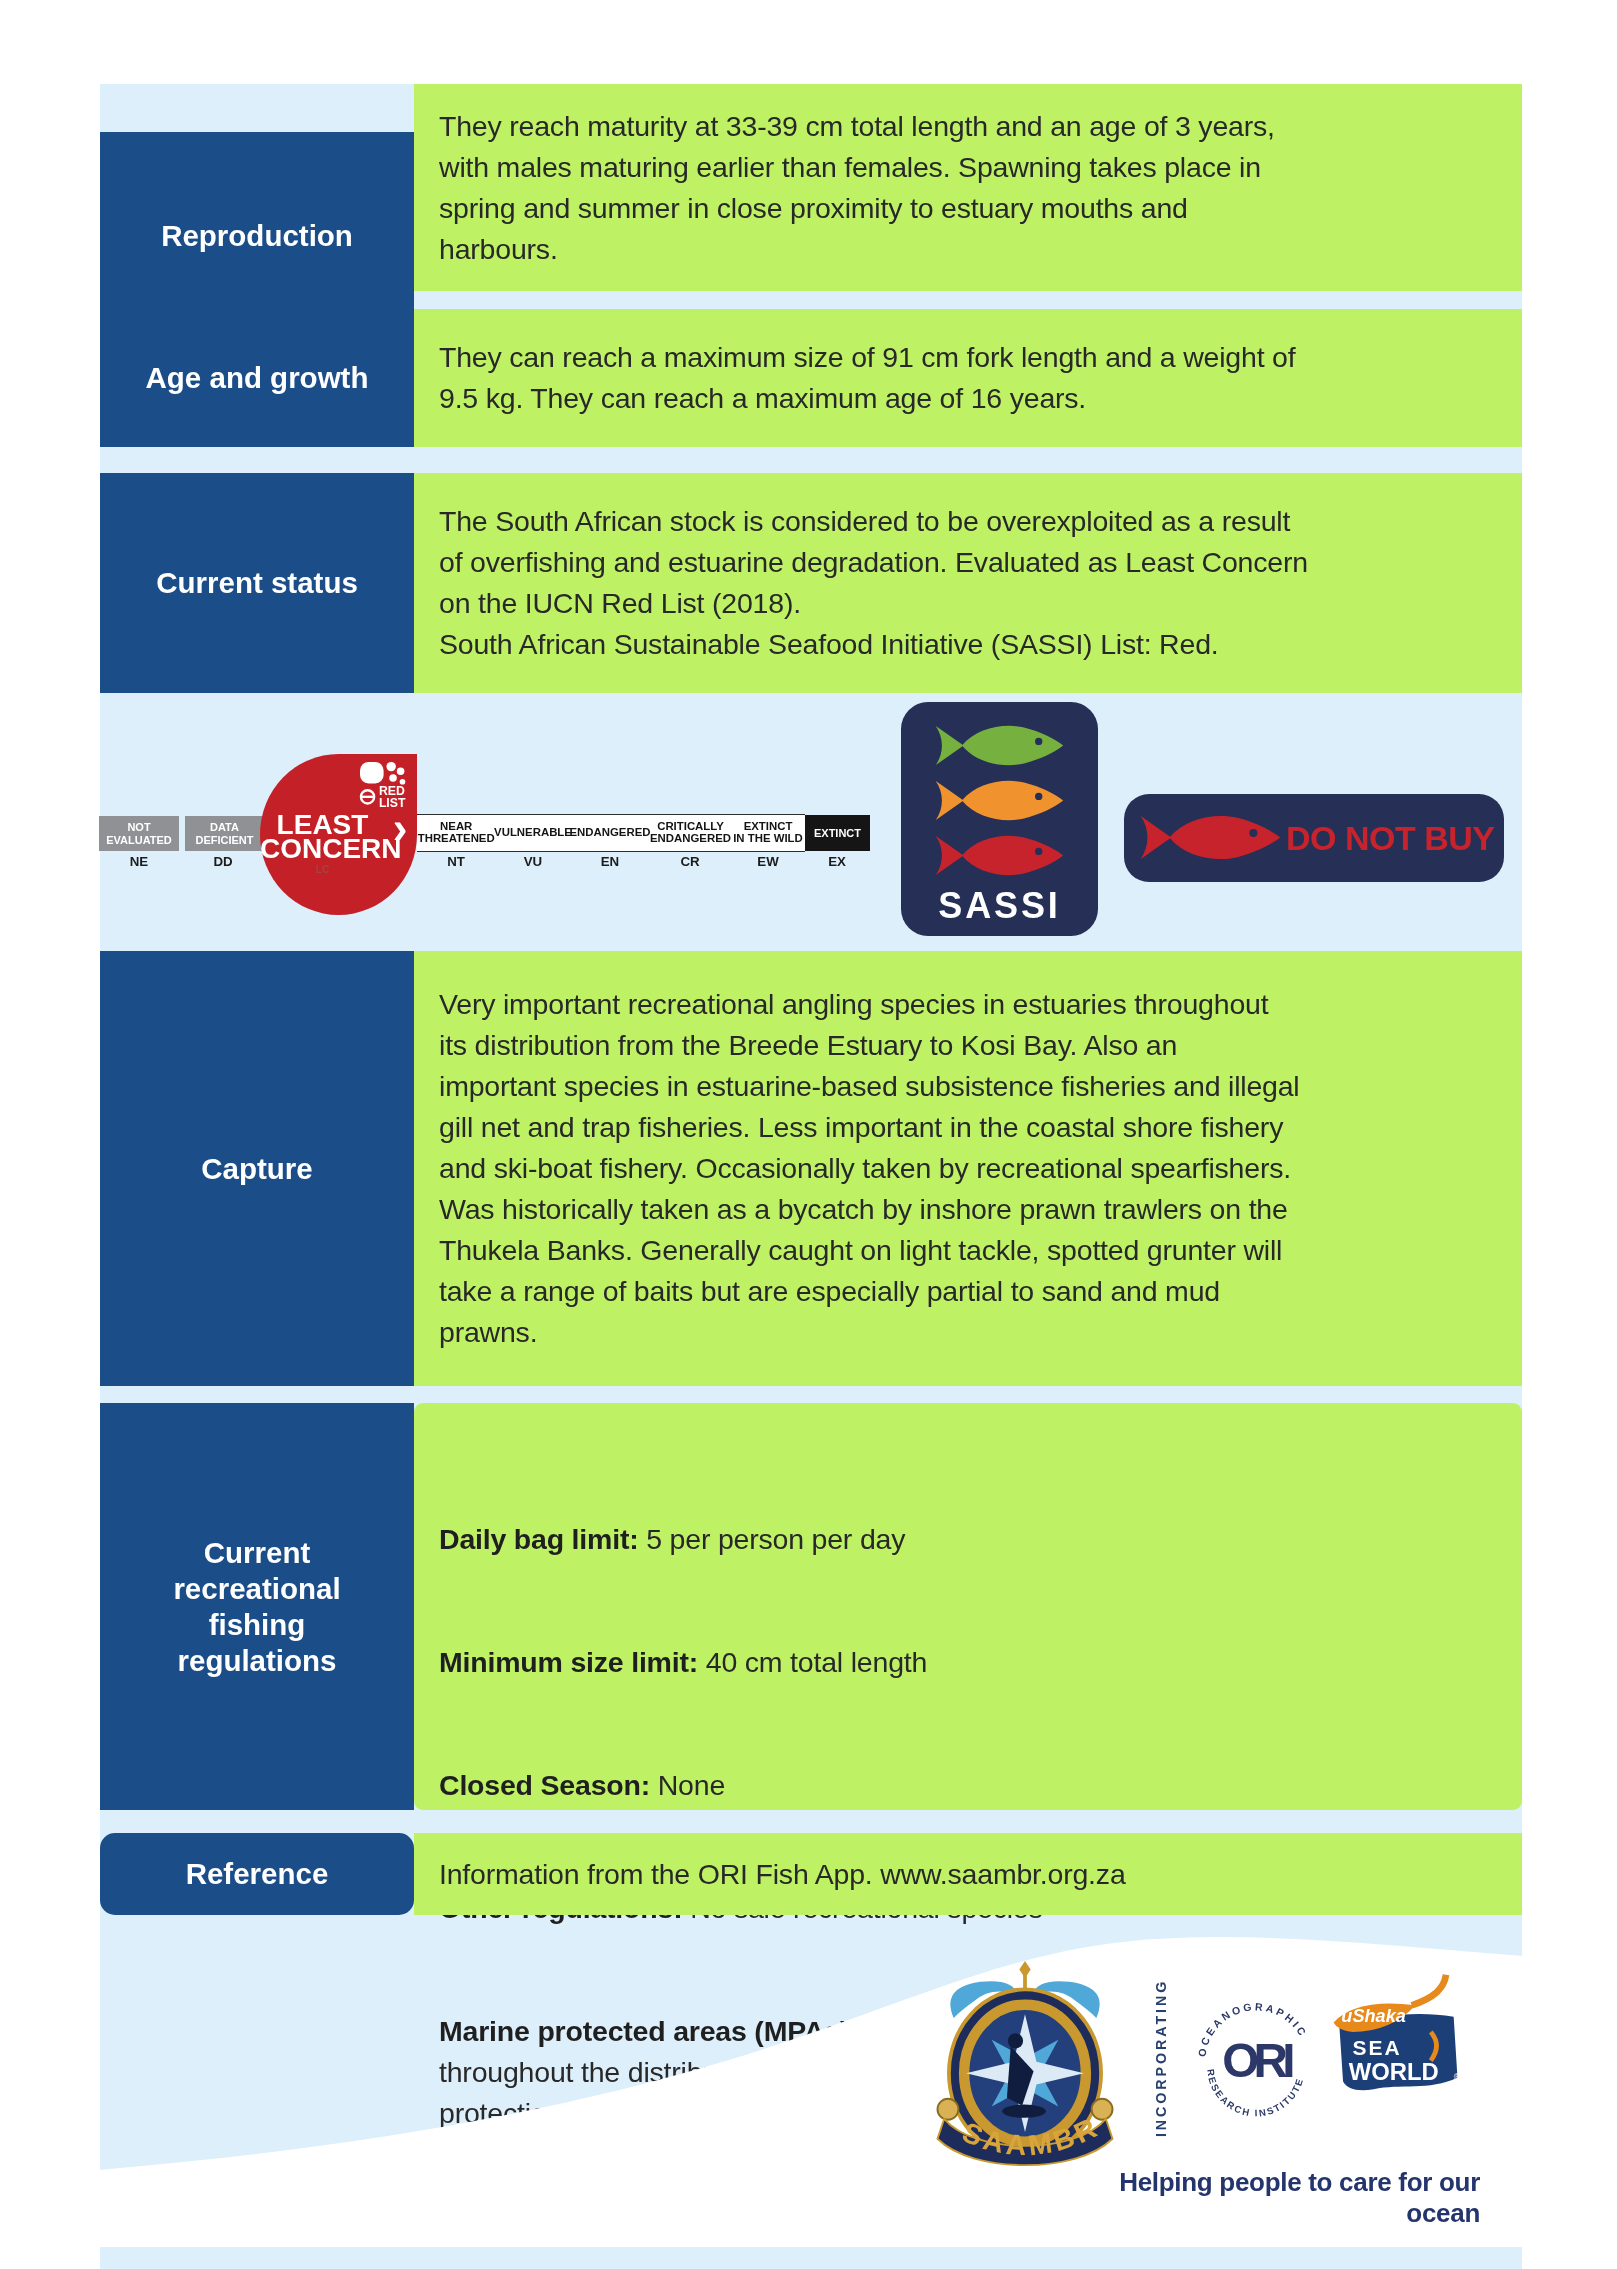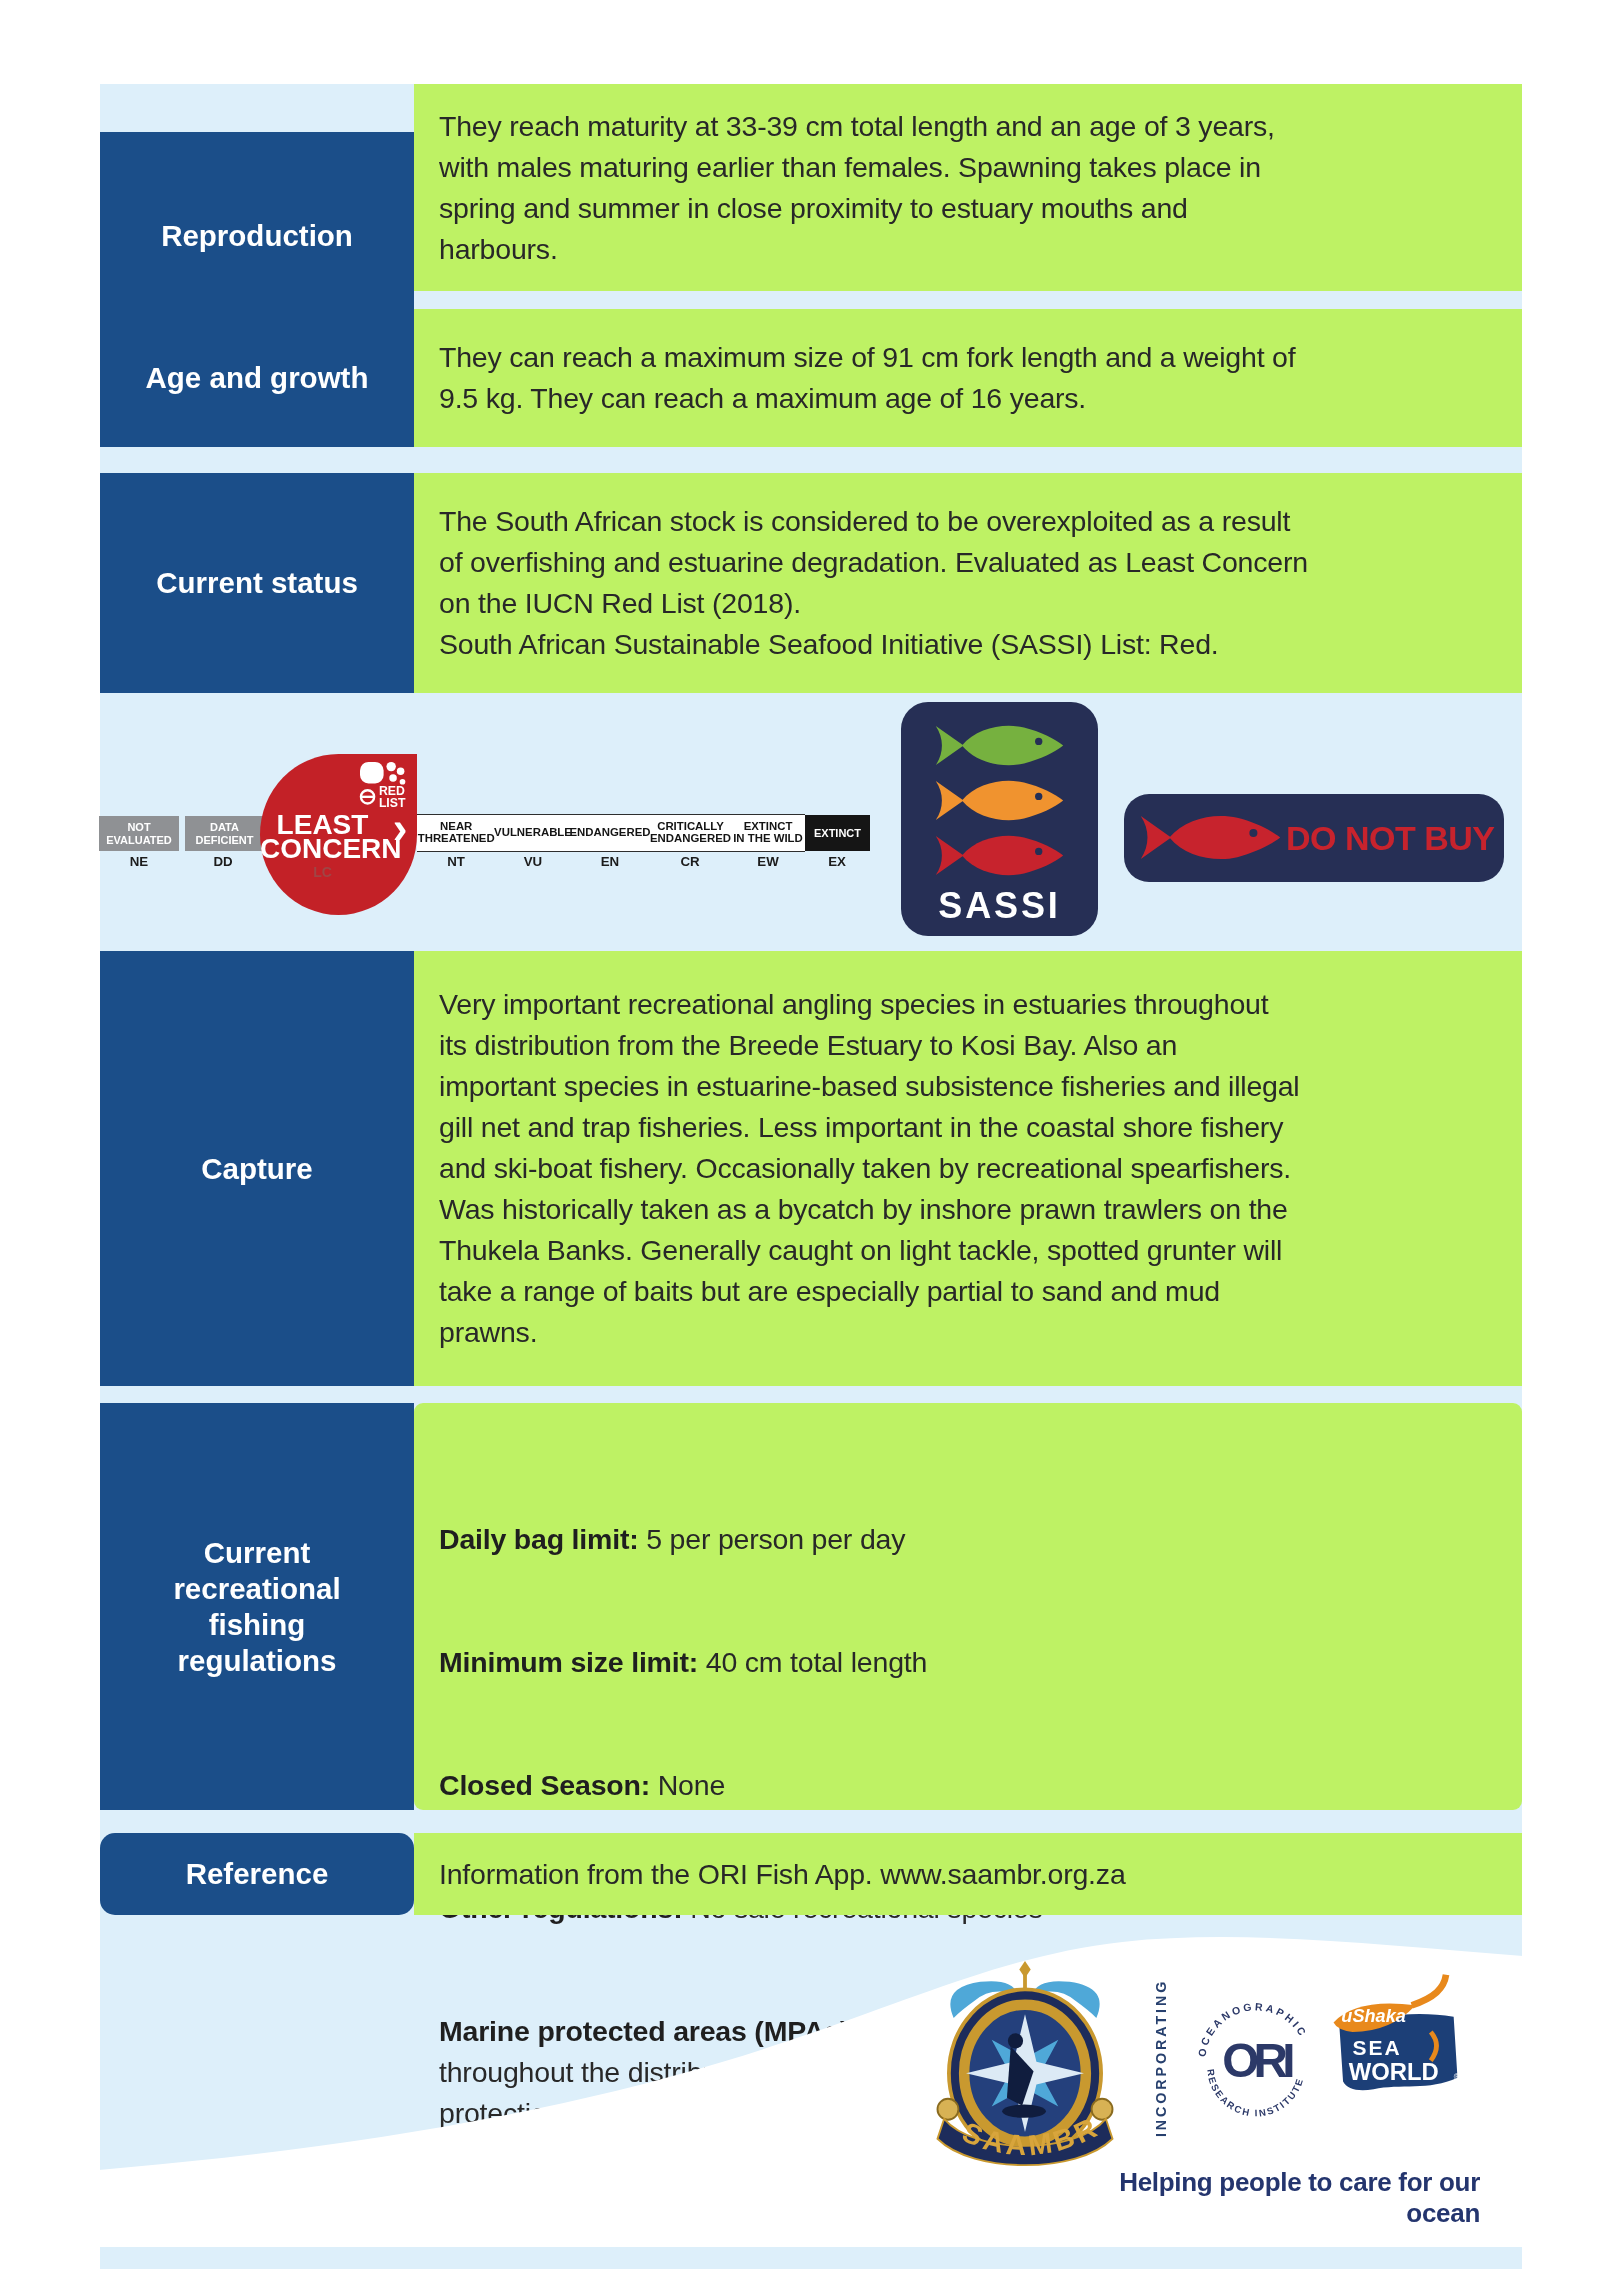--- a/index.html
+++ b/index.html
@@ -24,21 +24,21 @@
              font-size:13.3px;font-weight:bold;}
   .iucn-extinct{position:absolute;left:805px;top:815px;width:65px;height:36px;background:#151515;
              color:#ffffff;display:flex;align-items:center;justify-content:center;
              font-size:11px;font-weight:bold;}
   .lc-circle{position:absolute;left:260px;top:754px;width:157px;height:161px;background:#c32127;
              border-radius:50% 0 50% 50%;}
   .lc-name{position:absolute;left:0;right:32px;top:59px;text-align:center;color:#ffffff;
            font-weight:bold;font-size:28px;line-height:24px;white-space:pre-line;}
   .lc-chevron{position:absolute;right:9.5px;top:49px;color:#ffffff;font-size:44px;font-weight:bold;}
   .lc-code{position:absolute;left:0;right:32px;top:110px;text-align:center;color:#a04545;
-           font-size:14px;font-weight:bold;}
+           font-size:10px;font-weight:bold;}
   .sassi-badge{position:absolute;left:901px;top:702px;width:197px;height:234px;background:#262f55;
            border-radius:27px;}
   .sassi-word{position:absolute;left:0;width:100%;top:183px;text-align:center;color:#ffffff;
            font-weight:bold;font-size:36px;letter-spacing:2.9px;}
   .dnb-badge{position:absolute;left:1124px;top:794px;width:380px;height:88px;background:#262f55;
            border-radius:25px;}
   .dnb-text{position:absolute;left:162px;top:0;height:88px;display:flex;align-items:center;
            color:#c7232d;font-weight:bold;font-size:34px;letter-spacing:-0.5px;}
   .footer-tagline{position:absolute;left:1071px;top:2167px;width:409px;text-align:right;
            color:#24356e;font-size:26px;font-weight:bold;letter-spacing:-0.3px;}

